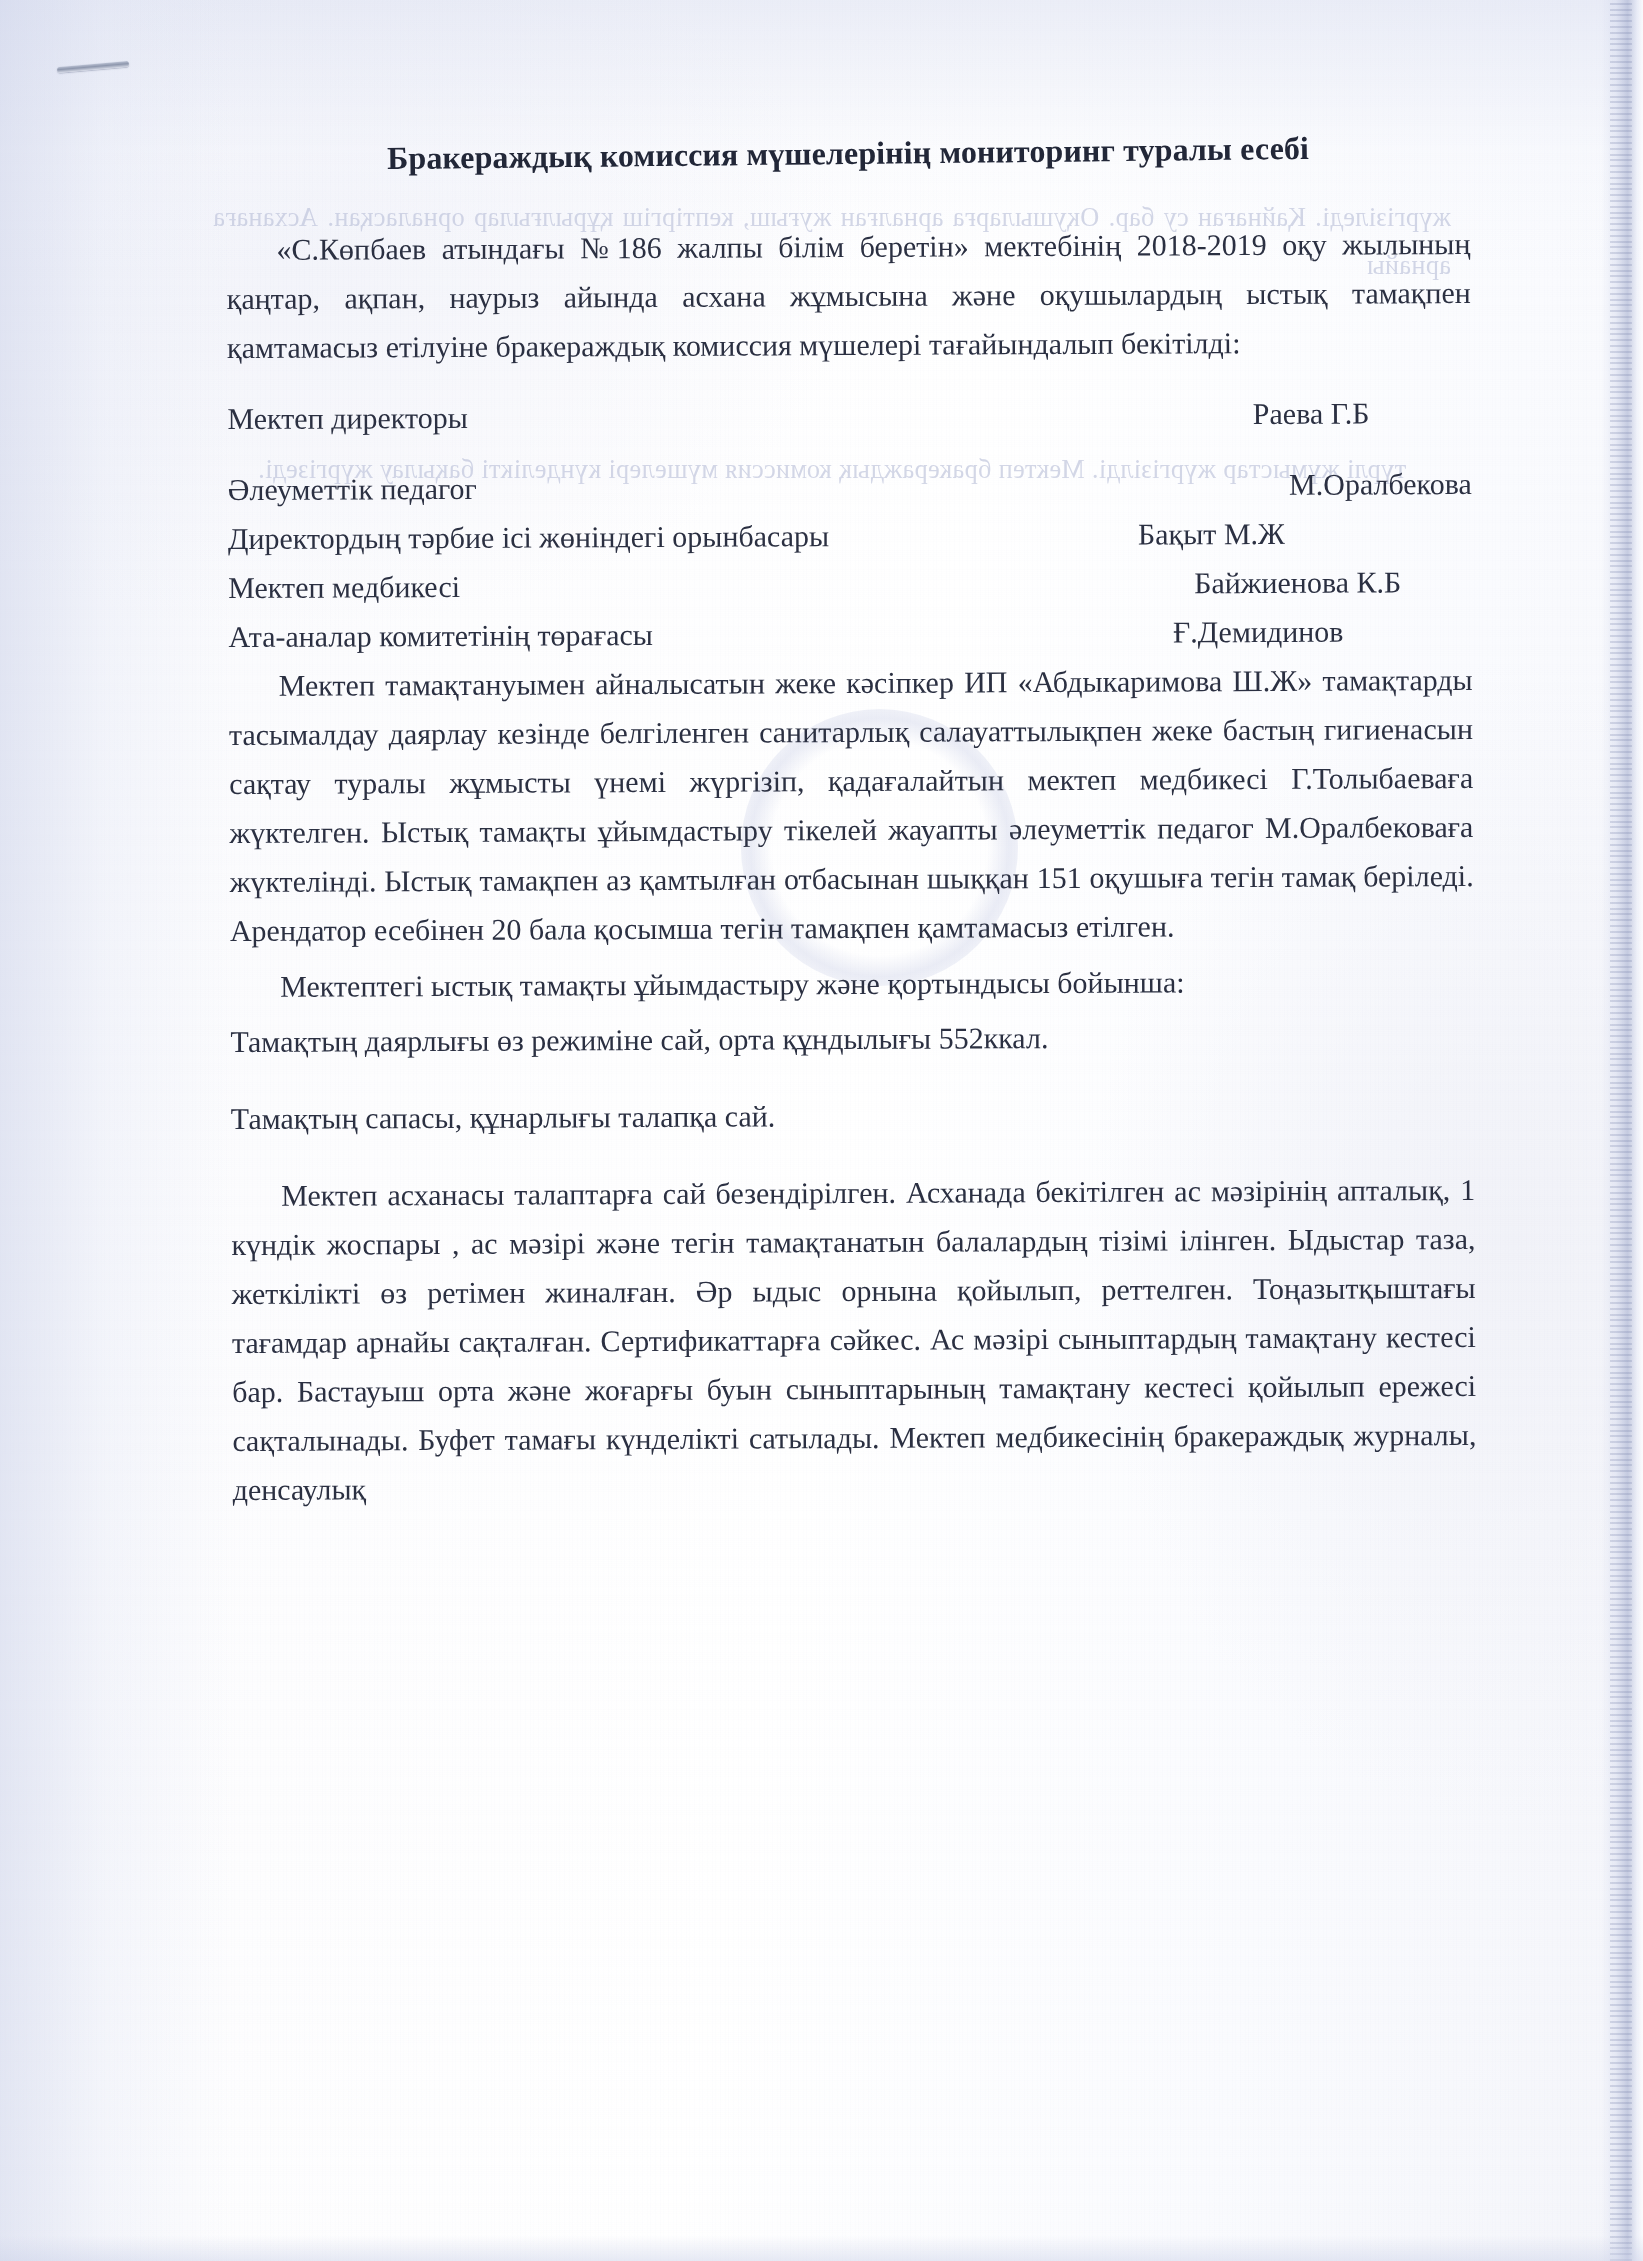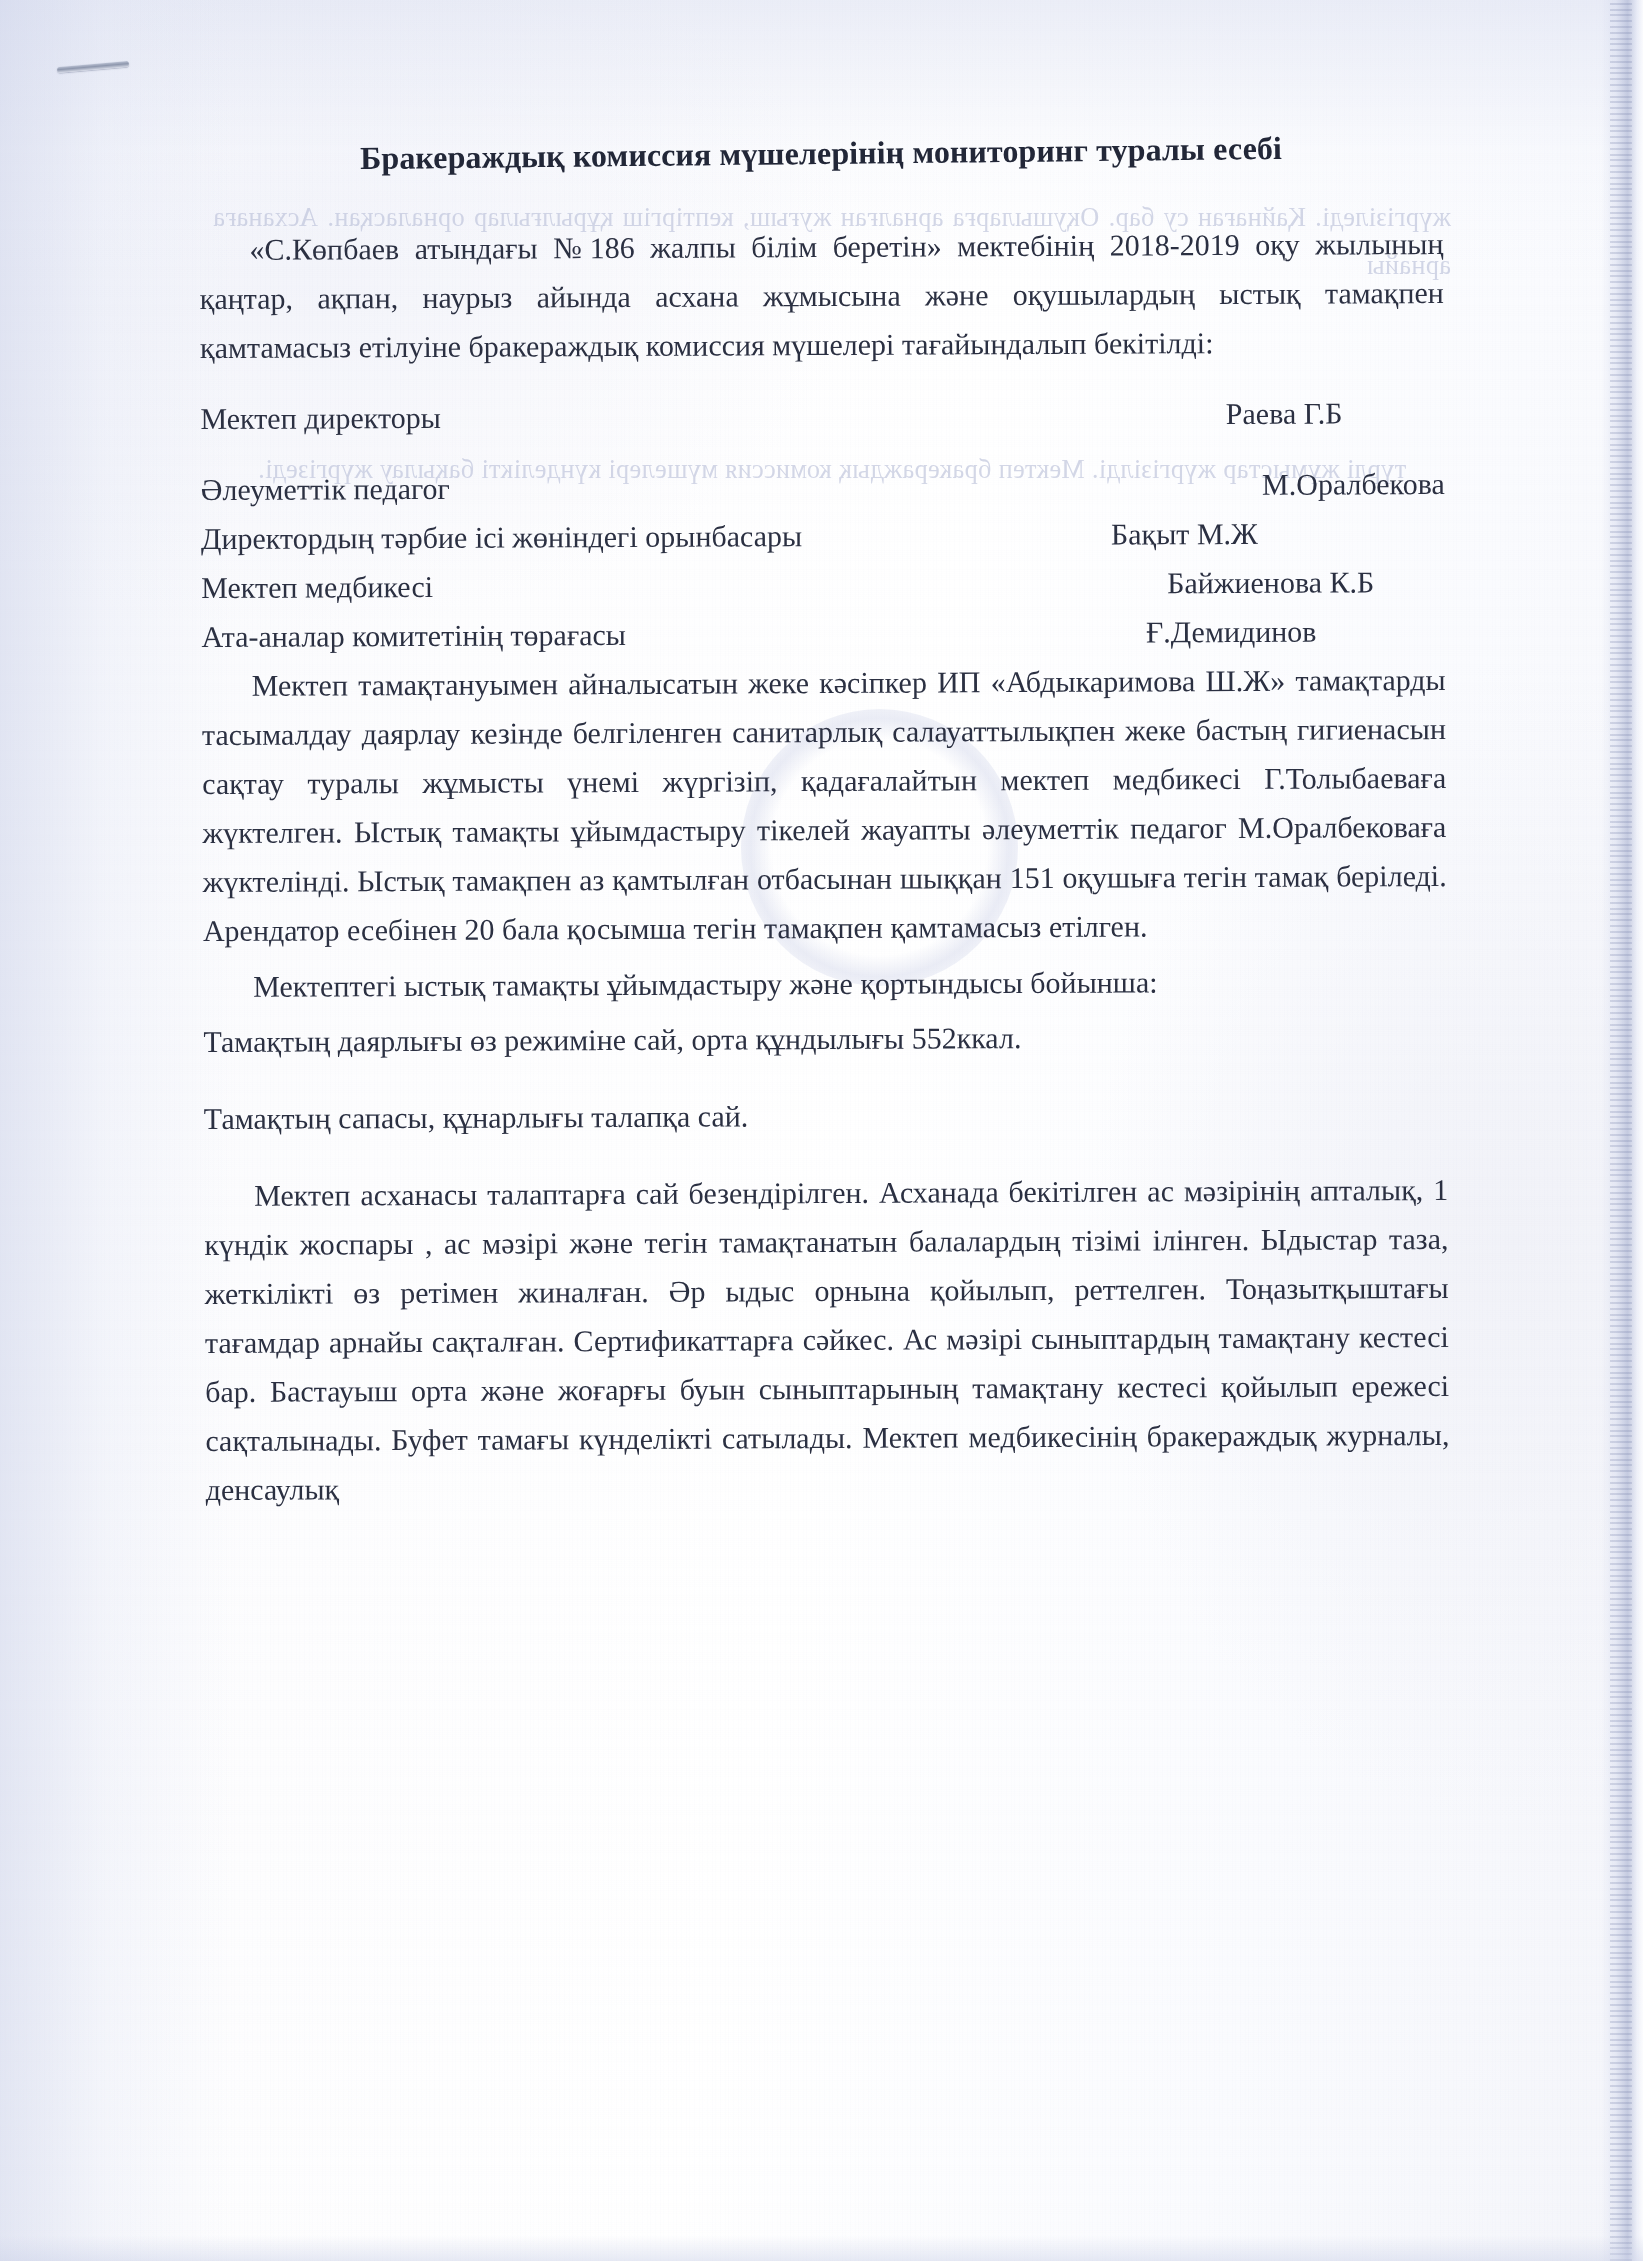--- a/index.html
+++ b/index.html
@@ -116,21 +116,21 @@
     filter: blur(0.5px);
     white-space: pre-line;
     text-align: justify;
   }
   .bleed-a { left: 213px; top: 193px;  width: 1238px; }
   .bleed-b { left: 213px; top: 445px;  width: 1238px; text-align: center; }
 
   
   .doc {
     position: absolute;
-    left: 199px;
+    left: 226px;
     top: 135px;
     width: 1244px;
     color: #2b3042;
   }
 
   .doc-title {
     font-size: 32px;
     font-weight: bold;
     text-align: center;
     letter-spacing: 0.1px;

